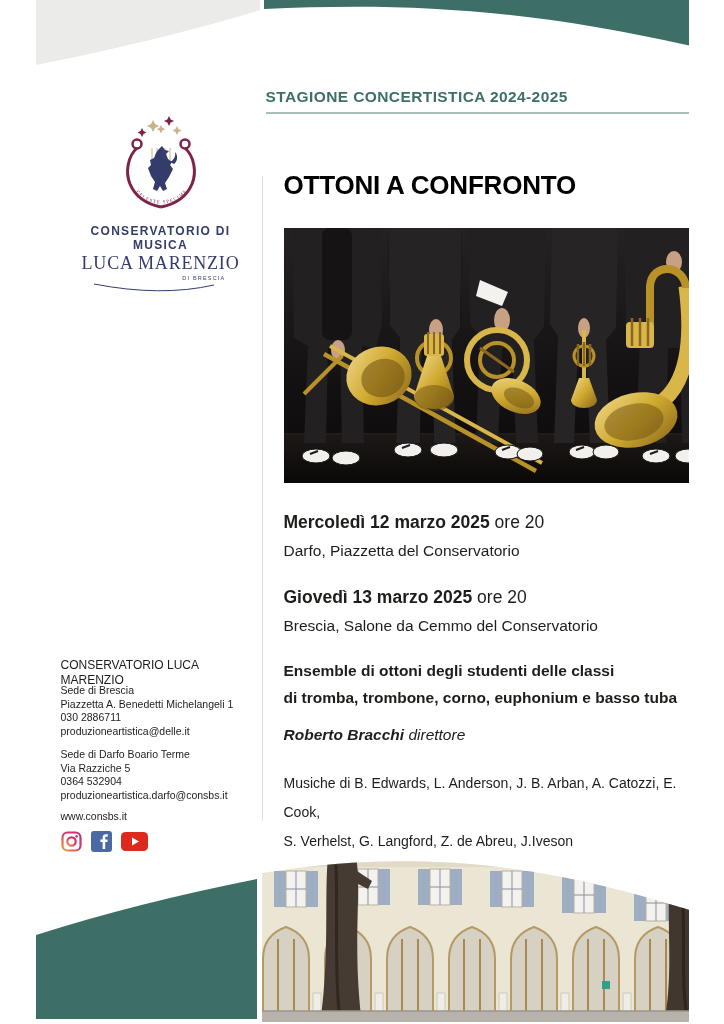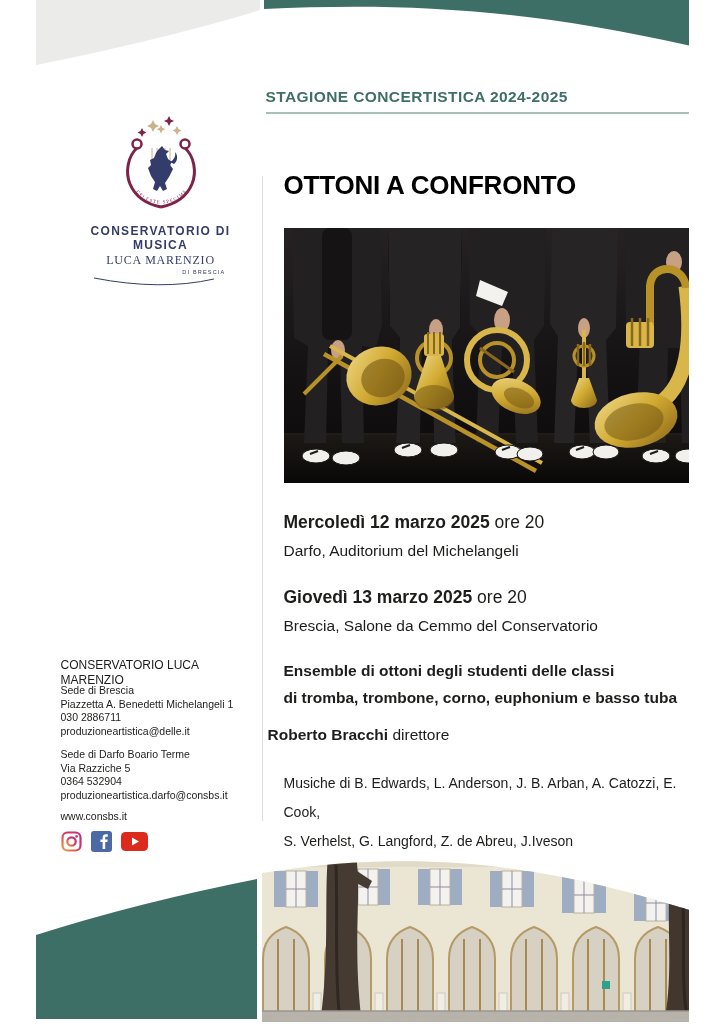--- a/index.html
+++ b/index.html
@@ -18,32 +18,32 @@
   .season-rule{left:230px;top:112px;width:494px;height:2px;background:#a9bfba;}
   
   .concert-title{
     left:248px;top:170px;font-size:26px;font-weight:bold;color:#000000;
     letter-spacing:-.2px;
   }
   .v-rule{left:226px;top:176px;width:1px;height:645px;background:#e0e0de;}
   
   .logo-block{left:42px;top:114px;width:166px;text-align:center;}
   .logo-inst{font-size:12px;letter-spacing:1.3px;color:#333c6b;font-weight:bold;margin-top:2px;}
-  .logo-name{font-family:"Liberation Serif","DejaVu Serif",serif;font-size:12px;letter-spacing:.8px;color:#333c6b;margin-top:1px;}
+  .logo-name{font-family:"Liberation Serif","DejaVu Serif",serif;font-size:18px;letter-spacing:.8px;color:#333c6b;margin-top:1px;}
   .logo-city{font-size:5.5px;letter-spacing:1.2px;color:#333c6b;text-align:right;padding-right:18px;margin-top:1px;}
   
   .main-photo{left:248px;top:228px;width:420px;height:255px;}
   
   .event-date{font-size:17.5px;font-weight:bold;}
   .event-time{font-weight:normal;}
   .event-venue{font-size:15.5px;margin-top:9px;}
   .ev1{left:248px;top:512px;}
   .ev2{left:248px;top:587px;}
   .ensemble{left:248px;top:657px;font-size:15.5px;font-weight:bold;line-height:27px;}
-  .conductor{left:232px;top:726px;font-size:15.5px;}
+  .conductor{left:248px;top:726px;font-size:15.5px;font-style:italic;}
   .conductor b{font-weight:bold;}
   .program{left:248px;top:769px;font-size:14px;line-height:29px;color:#1d1d1b;}
   
   .sb{left:25px;width:200px;font-size:10.5px;line-height:15px;}
   .sb-admission{top:604px;font-weight:bold;line-height:14px;}
   .sb-conservatory{top:658px;font-weight:normal;font-size:12px;}
   .sb-brescia{top:684px;line-height:13.5px;}
   .sb-darfo{top:748px;line-height:13.5px;}
   .sb-web{top:809px;}
   .social-row{left:25px;top:831px;display:flex;gap:9px;align-items:center;}
@@ -219,21 +219,21 @@
           <line x1="118" y1="220" x2="126" y2="217"></line>
         <line x1="218" y1="222" x2="226" y2="219"></line>
           <line x1="292" y1="222" x2="300" y2="219"></line>
         <line x1="366" y1="226" x2="374" y2="223"></line>
       </g>
     </g>
   </svg>
 
   <div class="abs ev1">
     <div class="event-date"><span>Mercoledì 12 marzo 2025</span><span class="event-time"> ore 20</span></div>
-    <div class="event-venue">Darfo, Auditorium del Michelangeli</div>
+    <div class="event-venue">Darfo, Piazzetta del Conservatorio</div>
   </div>
   <div class="abs ev2">
     <div class="event-date"><span>Giovedì 13 marzo 2025</span><span class="event-time"> ore 20</span></div>
     <div class="event-venue">Brescia, Salone da Cemmo del Conservatorio</div>
   </div>
 
   <div class="abs ensemble">
     <div>Ensemble di ottoni degli studenti delle classi</div>
     <div>di tromba, trombone, corno, euphonium e basso tuba</div>
   </div>

